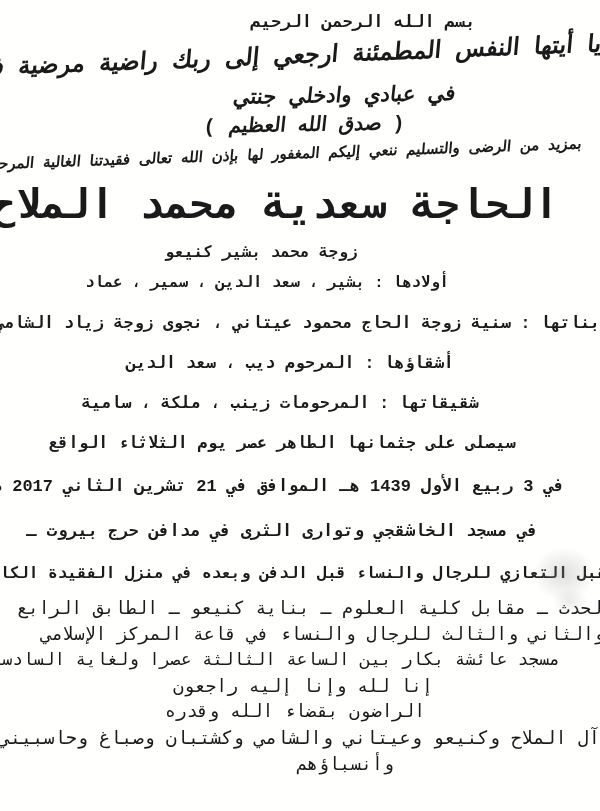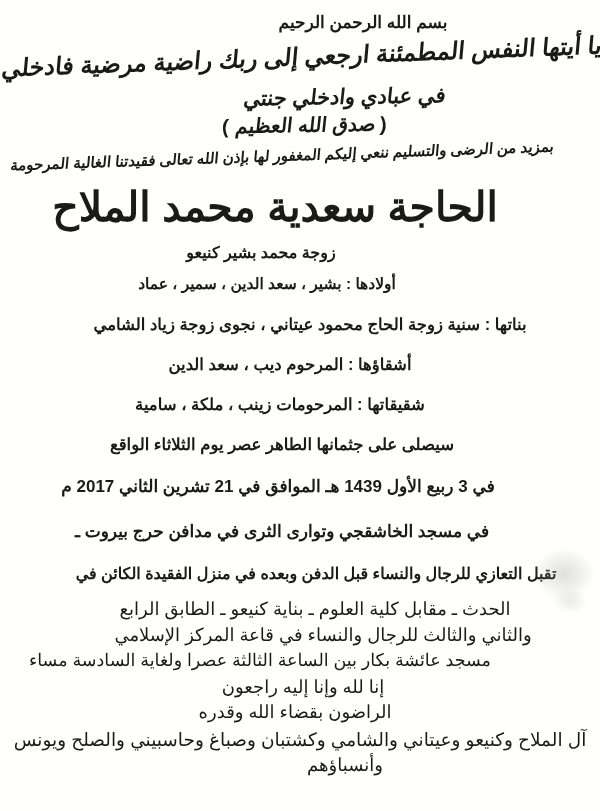--- a/index.html
+++ b/index.html
@@ -7,21 +7,21 @@
     padding: 0;
     background: #ffffff;
   }
   .page {
     position: relative;
     width: 600px;
     height: 811px;
     background: #fffffe;
     overflow: hidden;
     direction: rtl;
-    font-family: Liberation Sans, sans-serif;
+    font-family: Liberation Mono, monospace;
     color: #1a1a1a;
   }
   .line {
     position: absolute;
     left: 0;
     right: 0;
     text-align: center;
     white-space: nowrap;
     line-height: 1.25;
   }

